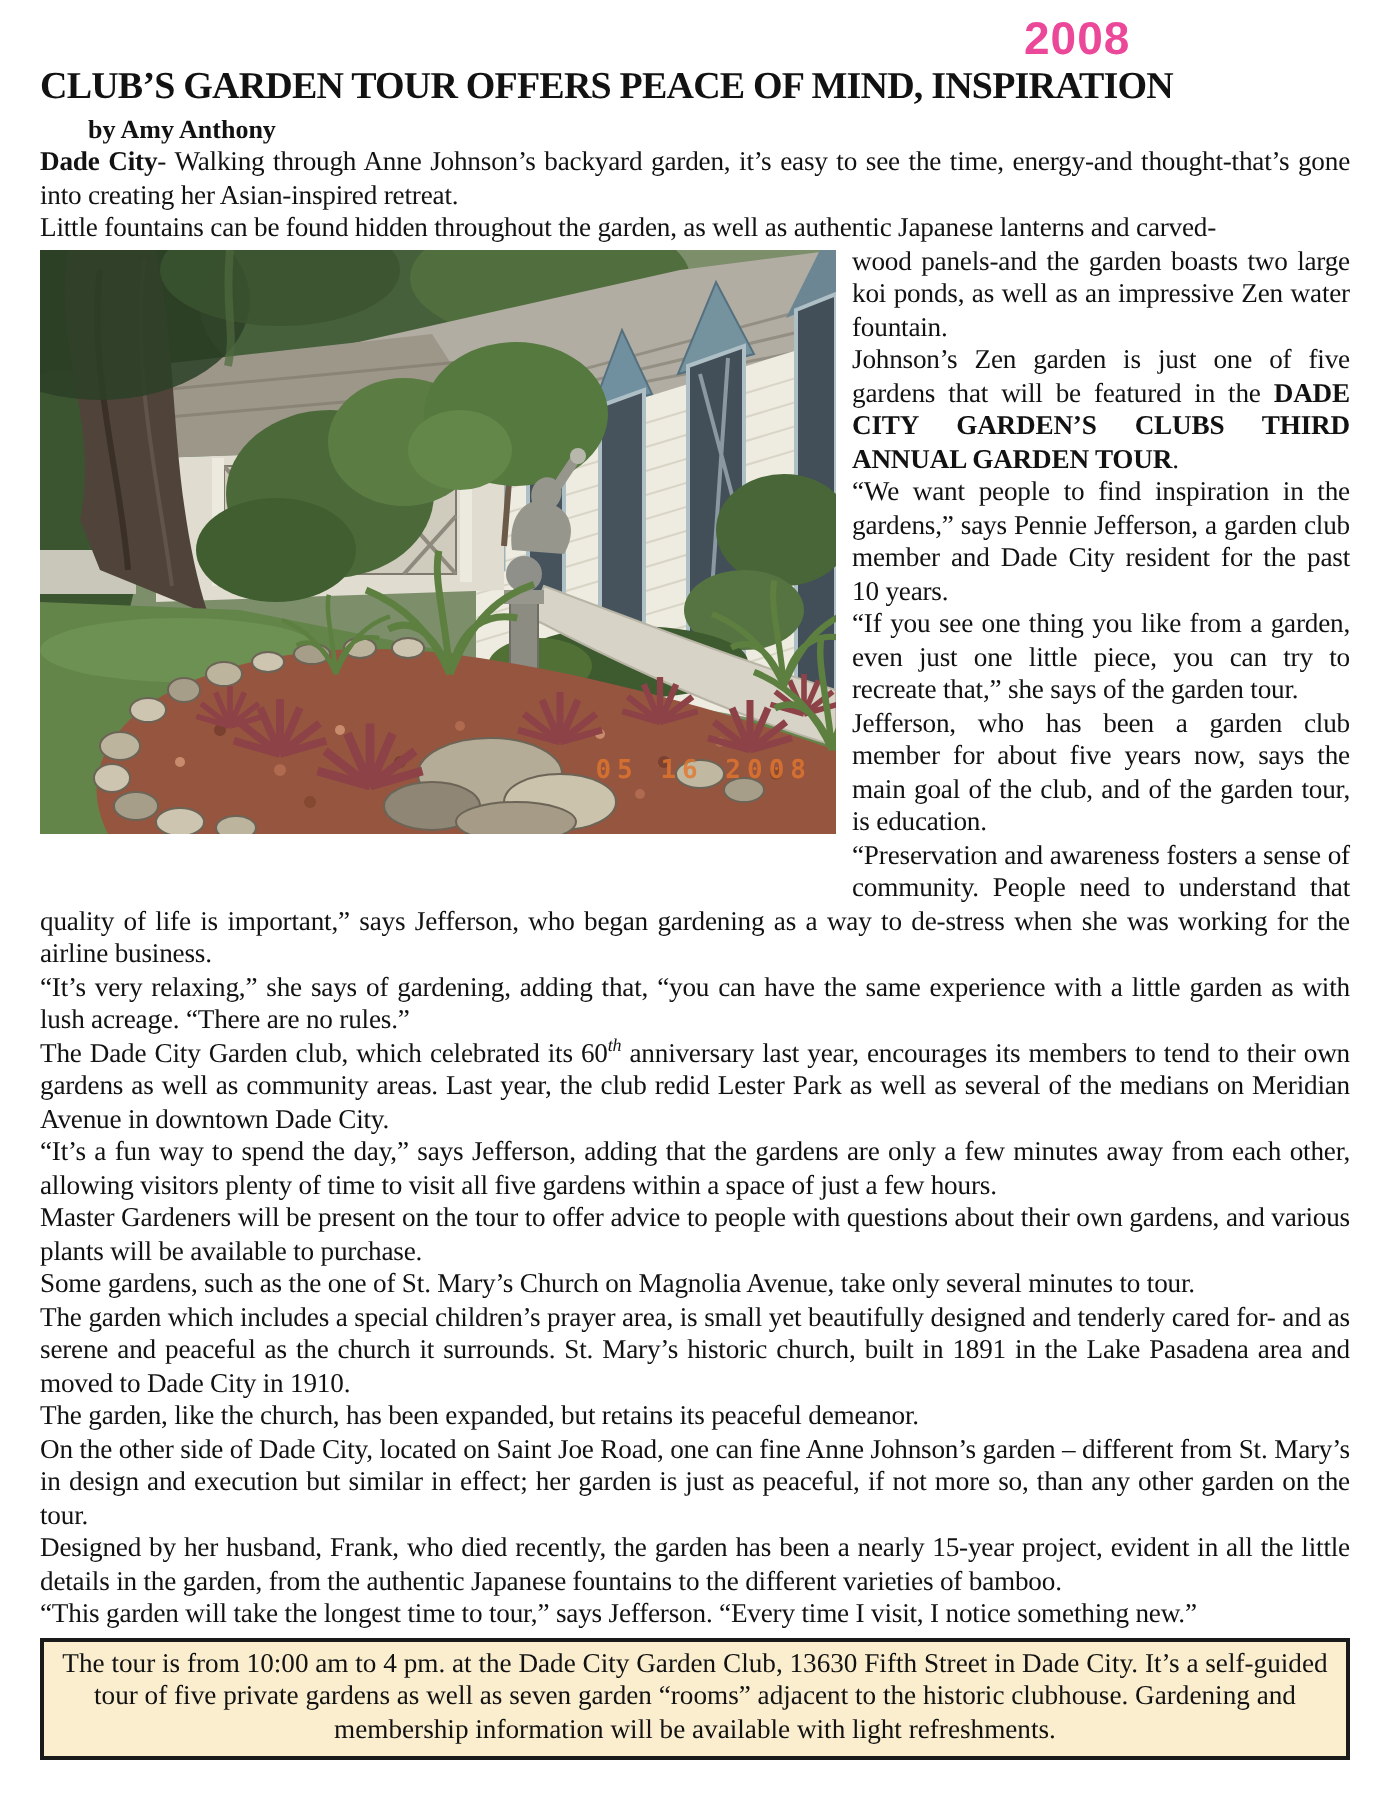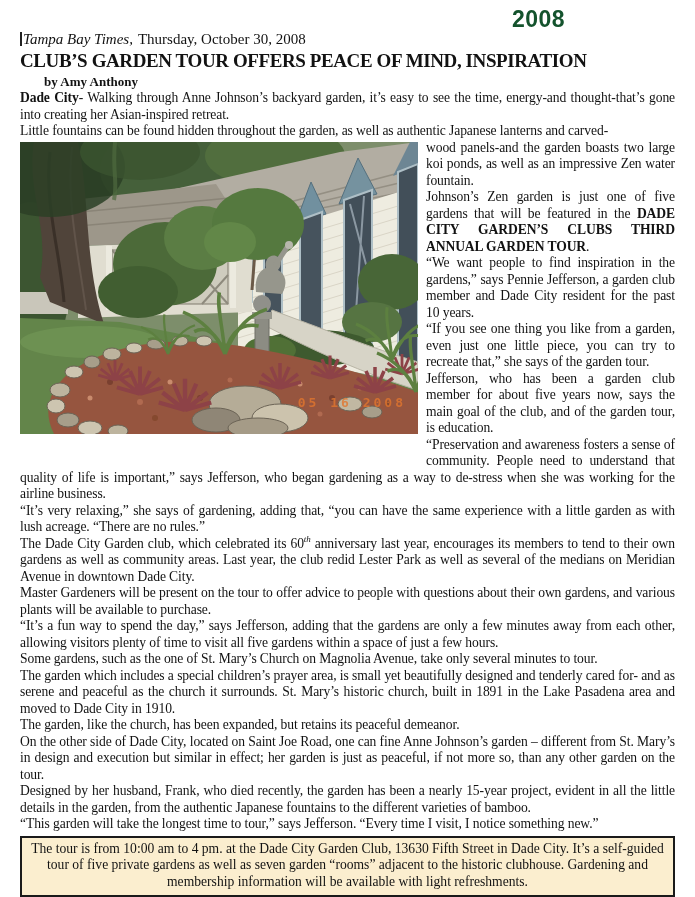--- a/index.html
+++ b/index.html
@@ -1,21 +1,21 @@
 <!DOCTYPE html>
 <html><head>
 <meta charset="utf-8">
 <style>
   html,body{margin:0;padding:0;background:#ffffff;}
   .page{position:relative;width:695px;height:897px;overflow:hidden;
         background:#ffffff;color:#121212;
         font-family:"Liberation Serif",serif;}
   .year-stamp{position:absolute;left:512px;top:6px;
         font-family:"Liberation Sans",sans-serif;font-weight:bold;
-        font-size:23px;color:#14532d;letter-spacing:.5px;}
+        font-size:23px;color:#ec4899;letter-spacing:.5px;}
   .content{padding:31px 20px 0 20px;}
   .masthead{font-size:15px;line-height:17px;}
   .mast-bar{display:inline-block;border-left:2px solid #222;height:14px;
         margin-right:1px;vertical-align:-2px;}
   .paper-name{font-style:italic;}
   .mast-date{margin-left:5px;}
   .headline{margin:2px 0 0 0;font-size:19px;line-height:22px;
         letter-spacing:-0.4px;font-weight:bold;}
   .byline{font-size:13px;font-weight:bold;line-height:15px;margin:2px 0 1px 0;padding-left:24px;}
   .article{font-size:13.6px;line-height:16.5px;letter-spacing:-0.1px;
@@ -34,23 +34,20 @@
 </style>
 </head>
 <body>
 
 <div class="page">
 
   <div class="year-stamp">2008</div>
 
   <div class="content">
 
-    <div class="masthead">
-      <span class="mast-bar"></span><span class="paper-name">Tampa Bay Times,</span><span class="mast-date">Thursday, October 30, 2008</span>
-    </div>
 
     <h1 class="headline">CLUB’S GARDEN TOUR OFFERS PEACE OF MIND, INSPIRATION</h1>
     <div class="byline">by Amy Anthony</div>
 
     <div class="article">
 
       <p><b>Dade City</b><span>- Walking through Anne Johnson’s backyard garden, it’s easy to see the time, energy-and thought-that’s gone into creating her Asian-inspired retreat.</span></p>
 
       <p>Little fountains can be found hidden throughout the garden, as well as authentic Japanese lanterns and carved-</p>
 
@@ -185,22 +182,22 @@
       </div>
 
       <p>wood panels-and the garden boasts two large koi ponds, as well as an impressive Zen water fountain.</p>
       <p><span>Johnson’s Zen garden is just one of five gardens that will be featured in the </span><b>DADE CITY GARDEN’S CLUBS THIRD ANNUAL GARDEN TOUR</b><span>.</span></p>
       <p>“We want people to find inspiration in the gardens,” says Pennie Jefferson, a garden club member and Dade City resident for the past 10 years.</p>
       <p>“If you see one thing you like from a garden, even just one little piece, you can try to recreate that,” she says of the garden tour.</p>
       <p>Jefferson, who has been a garden club member for about five years now, says the main goal of the club, and of the garden tour, is education.</p>
       <p>“Preservation and awareness fosters a sense of community. People need to understand that quality of life is important,” says Jefferson, who began gardening as a way to de-stress when she was working for the airline business.</p>
       <p>“It’s very relaxing,” she says of gardening, adding that, “you can have the same experience with a little garden as with lush acreage. “There are no rules.”</p>
       <p><span>The Dade City Garden club, which celebrated its 60</span><sup>th</sup><span> anniversary last year, encourages its members to tend to their own gardens as well as community areas. Last year, the club redid Lester Park as well as several of the medians on Meridian Avenue in downtown Dade City.</span></p>
+      <p>“It’s a fun way to spend the day,” says Jefferson, adding that the gardens are only a few minutes away from each other, allowing visitors plenty of time to visit all five gardens within a space of just a few hours.</p>
       <p>Master Gardeners will be present on the tour to offer advice to people with questions about their own gardens, and various plants will be available to purchase.</p>
-      <p>“It’s a fun way to spend the day,” says Jefferson, adding that the gardens are only a few minutes away from each other, allowing visitors plenty of time to visit all five gardens within a space of just a few hours.</p>
       <p>Some gardens, such as the one of St. Mary’s Church on Magnolia Avenue, take only several minutes to tour.</p>
       <p>The garden which includes a special children’s prayer area, is small yet beautifully designed and tenderly cared for- and as serene and peaceful as the church it surrounds. St. Mary’s historic church, built in 1891 in the Lake Pasadena area and moved to Dade City in 1910.</p>
       <p>The garden, like the church, has been expanded, but retains its peaceful demeanor.</p>
       <p>On the other side of Dade City, located on Saint Joe Road, one can fine Anne Johnson’s garden – different from St. Mary’s in design and execution but similar in effect; her garden is just as peaceful, if not more so, than any other garden on the tour.</p>
       <p>Designed by her husband, Frank, who died recently, the garden has been a nearly 15-year project, evident in all the little details in the garden, from the authentic Japanese fountains to the different varieties of bamboo.</p>
       <p>“This garden will take the longest time to tour,” says Jefferson. “Every time I visit, I notice something new.”</p>
 
     </div>
 
     <div class="infobox">

